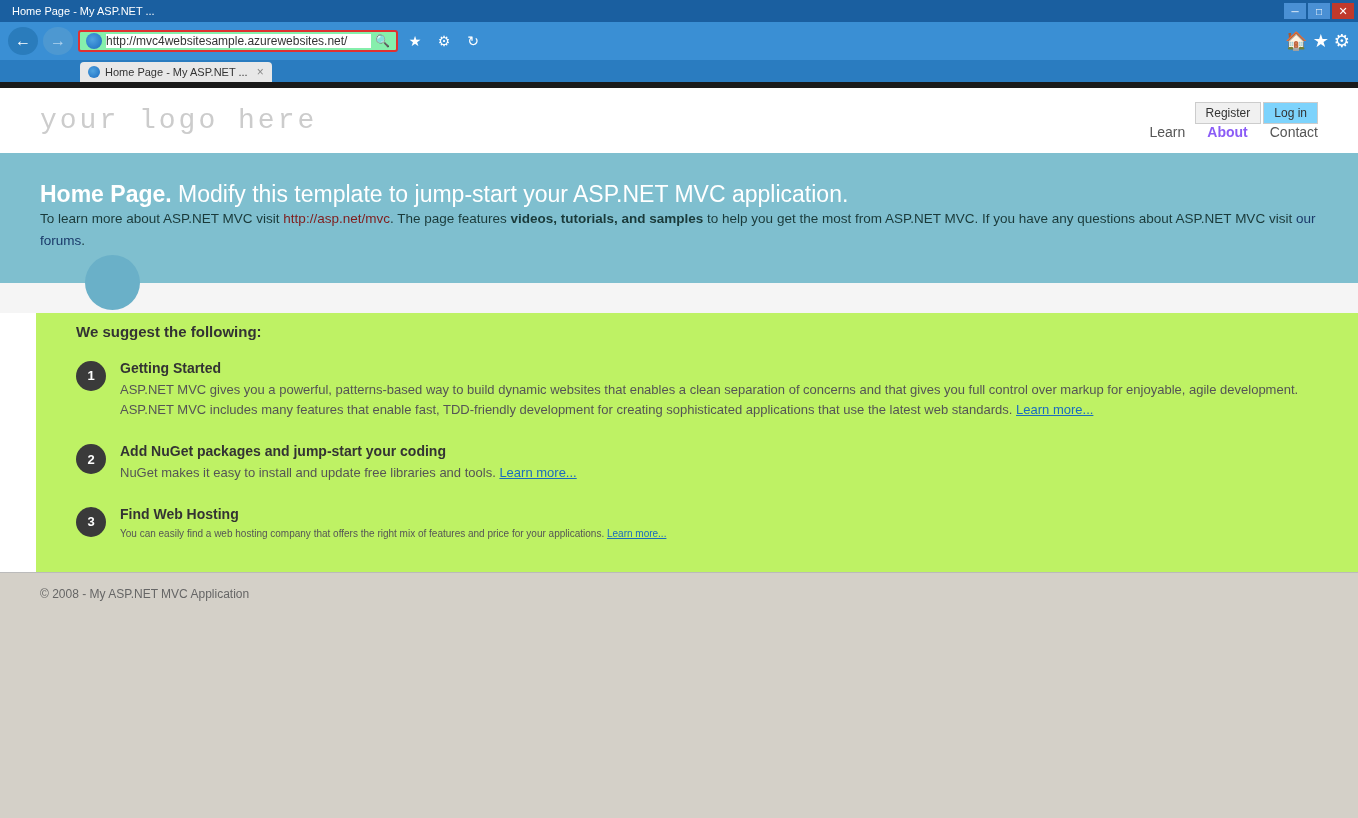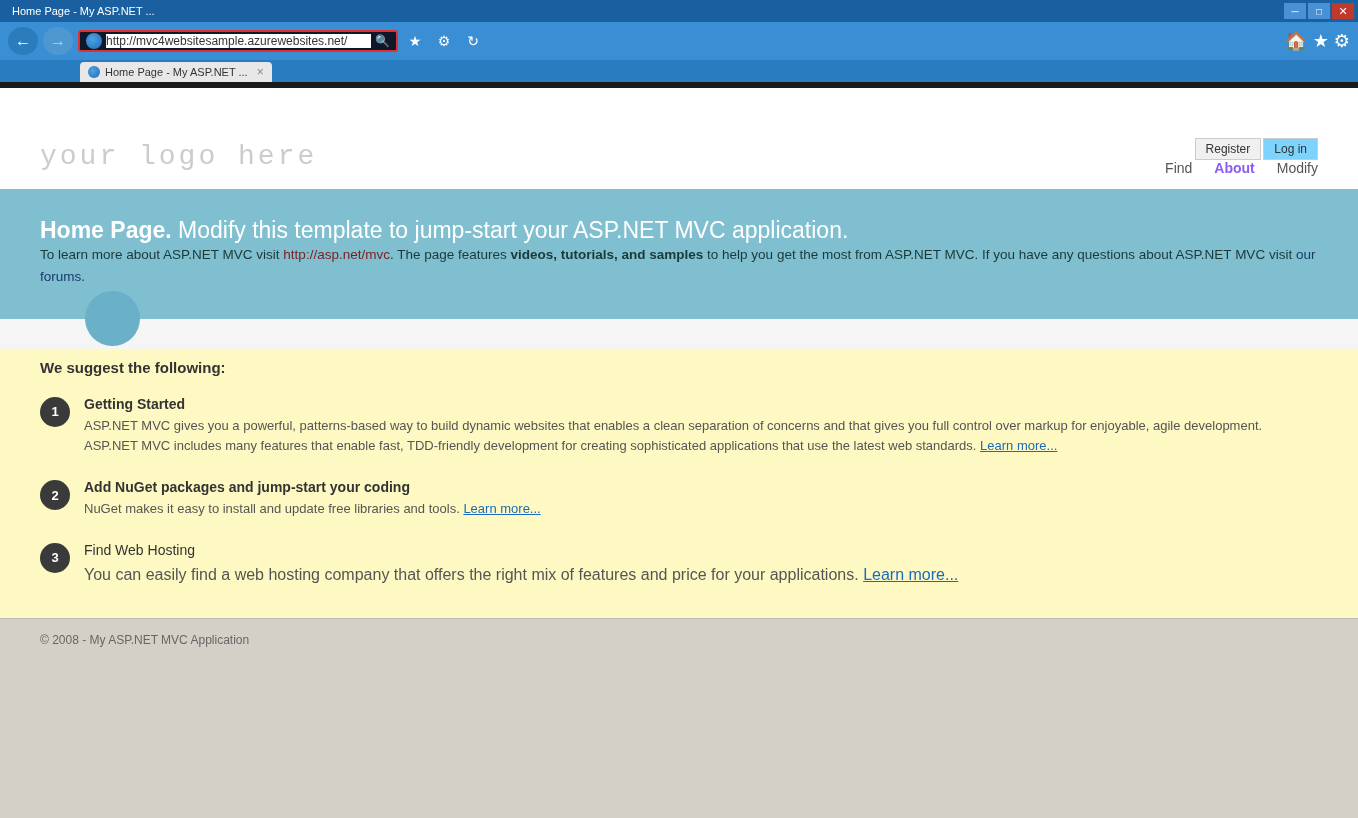--- a/index.html
+++ b/index.html
@@ -14,21 +14,21 @@
     <span style="color:white; font-size:11px; flex:1; padding-left:8px;">Home Page - My ASP.NET ...</span>
     <button style="width:22px;height:16px;background:#4a90d4;border:none;color:white;font-size:10px;cursor:pointer;">─</button>
     <button style="width:22px;height:16px;background:#4a90d4;border:none;color:white;font-size:10px;cursor:pointer;">□</button>
     <button style="width:22px;height:16px;background:#c0392b;border:none;color:white;font-size:11px;cursor:pointer;">✕</button>
   </div>
 
   <div style="height:38px; display:flex; align-items:center; padding:0 8px; gap:5px; background:#3a8fd4;">
     <button style="width:30px;height:28px;border-radius:50%;border:none;background:#2a7cbc;color:white;font-size:16px;cursor:pointer;">←</button>
     <button style="width:30px;height:28px;border-radius:50%;border:none;background:#5a9fd0;color:white;font-size:16px;cursor:pointer;opacity:0.6;">→</button>
 
-    <div style="display:flex;align-items:center;background:#0f172a;border:2px solid #e03030;border-radius:3px;height:22px;padding:0 6px;gap:4px;flex:0 0 320px;">
+    <div style="display:flex;align-items:center;background:#86efac;border:2px solid #e03030;border-radius:3px;height:22px;padding:0 6px;gap:4px;flex:0 0 320px;">
       <div style="width:16px;height:16px;background:radial-gradient(circle at 40% 40%,#4fa3e0,#1a6bbf);border-radius:50%;flex-shrink:0;"></div>
       <input type="text" style="border: none; outline: none; font-size: 12px; flex: 1 1 0%; color: rgb(51, 51, 51);" value="http://mvc4websitesample.azurewebsites.net/">
       <button style="background:none;border:none;cursor:pointer;color:#777;font-size:12px;">🔍</button>
     </div>
 
     <button style="background:none;border:none;color:white;font-size:14px;cursor:pointer;width:24px;height:24px;">★</button>
     <button style="background:none;border:none;color:white;font-size:14px;cursor:pointer;width:24px;height:24px;">⚙</button>
     <button style="background:none;border:none;color:white;font-size:14px;cursor:pointer;width:24px;height:24px;">↻</button>
 
     <div style="flex:1;"></div>
@@ -44,49 +44,49 @@
     <div style="width:12px;height:12px;background:radial-gradient(circle at 40% 40%,#4fa3e0,#1a6bbf);border-radius:50%;flex-shrink:0;"></div>
     <span style="flex:1;overflow:hidden;text-overflow:ellipsis;white-space:nowrap;">Home Page - My ASP.NET ...</span>
     <span style="cursor:pointer;color:#888;font-size:12px;margin-left:4px;">×</span>
   </div>
 </div>
 
 <div style="background:white;width:100%;flex:1;">
 
   <div style="height:6px;background:#1a1a1a;"></div>
 
-  <div style="background:white;padding:10px 40px;display:flex;align-items:center;justify-content:space-between;min-height:65px;margin-top:36px;">
+  <div style="background:white;padding:10px 40px;display:flex;align-items:center;justify-content:space-between;min-height:65px;">
     <div style="font-size:28px;color:#ccc;font-family:'Courier New',monospace;letter-spacing:3px;">your logo here</div>
     <div style="display:flex;flex-direction:column;align-items:flex-end;">
       <div style="display:flex;gap:2px;">
         <button style="background:#f0f0f0;border:1px solid #ccc;padding:3px 10px;font-size:12px;cursor:pointer;color:#333;">Register</button>
         <button style="background:#7dd3fc;border:1px solid #ccc;padding:3px 10px;font-size:12px;cursor:pointer;color:#333;">Log in</button>
       </div>
       <nav style="display:flex;gap:22px;align-items:center;">
-        <a style="font-size:14px;color:#555;text-decoration:none;cursor:pointer;">Find</a>
+        <a style="font-size:14px;color:#555;text-decoration:none;cursor:pointer;">Learn</a>
         <a style="font-size:14px;color:#8b5cf6;text-decoration:none;cursor:pointer;font-weight:bold;">About</a>
-        <a style="font-size:14px;color:#555;text-decoration:none;cursor:pointer;">Modify</a>
+        <a style="font-size:14px;color:#555;text-decoration:none;cursor:pointer;">Contact</a>
       </nav>
     </div>
   </div>
 
   <div style="background:#7fbfcf;padding:28px 40px 30px 40px;">
     <h1 style="font-size:23px;color:white;font-weight:normal;">
       <strong style="font-weight:bold;">Home Page.</strong><span> Modify this template to jump-start your ASP.NET MVC application.</span>
     </h1>
     <p style="font-size:13.5px;color:#1a3a3a;line-height:1.65;">
       <span>To learn more about ASP.NET MVC visit </span><a style="color:#7f1d1d;">http://asp.net/mvc</a><span>. The page features </span><strong>videos, tutorials, and samples</strong><span> to help you get the most from ASP.NET MVC. If you have any questions about ASP.NET MVC visit </span><a style="color:#1a3a6a;">our forums</a><span>.</span>
     </p>
   </div>
 
   <div style="background:#f5f5f5;padding-left:85px;height:30px;display:flex;align-items:flex-start;">
     <div style="width:55px;height:55px;border-radius:50%;background:#6ab0c8;margin-top:-28px;"></div>
   </div>
 
-  <div style="background:#fef9c3;padding:10px 40px 30px 40px;">
+  <div style="background:#bef264;padding:10px 40px 30px 40px;margin-left:36px;">
     <p style="font-size:15px;font-weight:bold;color:#333;margin-bottom:20px;">We suggest the following:</p>
 
     <ul style="list-style:none;display:flex;flex-direction:column;gap:22px;">
 
       <li style="display:flex;gap:14px;align-items:flex-start;">
         <div style="width:30px;height:30px;border-radius:50%;background:#3a3a3a;color:white;display:flex;align-items:center;justify-content:center;font-size:13px;font-weight:bold;flex-shrink:0;margin-top:1px;">1</div>
         <div style="flex:1;">
           <div style="font-size:14px;font-weight:bold;color:#333;margin-bottom:4px;">Getting Started</div>
           <div style="font-size:13px;color:#555;line-height:1.6;">
             <span>ASP.NET MVC gives you a powerful, patterns-based way to build dynamic websites that enables a clean separation of concerns and that gives you full control over markup for enjoyable, agile development. ASP.NET MVC includes many features that enable fast, TDD-friendly development for creating sophisticated applications that use the latest web standards.</span> <a style="color:#1a6bbf;text-decoration:underline;cursor:pointer;">Learn more...</a>
@@ -100,22 +100,22 @@
           <div style="font-size:14px;font-weight:bold;color:#333;margin-bottom:4px;">Add NuGet packages and jump-start your coding</div>
           <div style="font-size:13px;color:#555;line-height:1.6;">
             <span>NuGet makes it easy to install and update free libraries and tools.</span> <a style="color:#1a6bbf;text-decoration:underline;cursor:pointer;">Learn more...</a>
           </div>
         </div>
       </li>
 
       <li style="display:flex;gap:14px;align-items:flex-start;">
         <div style="width:30px;height:30px;border-radius:50%;background:#3a3a3a;color:white;display:flex;align-items:center;justify-content:center;font-size:13px;font-weight:bold;flex-shrink:0;margin-top:1px;">3</div>
         <div style="flex:1;">
-          <div style="font-size:14px;font-weight:normal;color:#333;margin-bottom:4px;">Find Web Hosting</div>
-          <div style="font-size:16px;color:#555;line-height:1.6;">
+          <div style="font-size:14px;font-weight:bold;color:#333;margin-bottom:4px;">Find Web Hosting</div>
+          <div style="font-size:10px;color:#555;line-height:1.6;">
             <span>You can easily find a web hosting company that offers the right mix of features and price for your applications.</span> <a style="color:#1a6bbf;text-decoration:underline;cursor:pointer;">Learn more...</a>
           </div>
         </div>
       </li>
 
     </ul>
   </div>
 
   <div style="background:#d4d0c8;border-top:1px solid #bbb;padding:14px 40px;font-size:12px;color:#666;">
     <span>© 2008 - My ASP.NET MVC Application</span>

